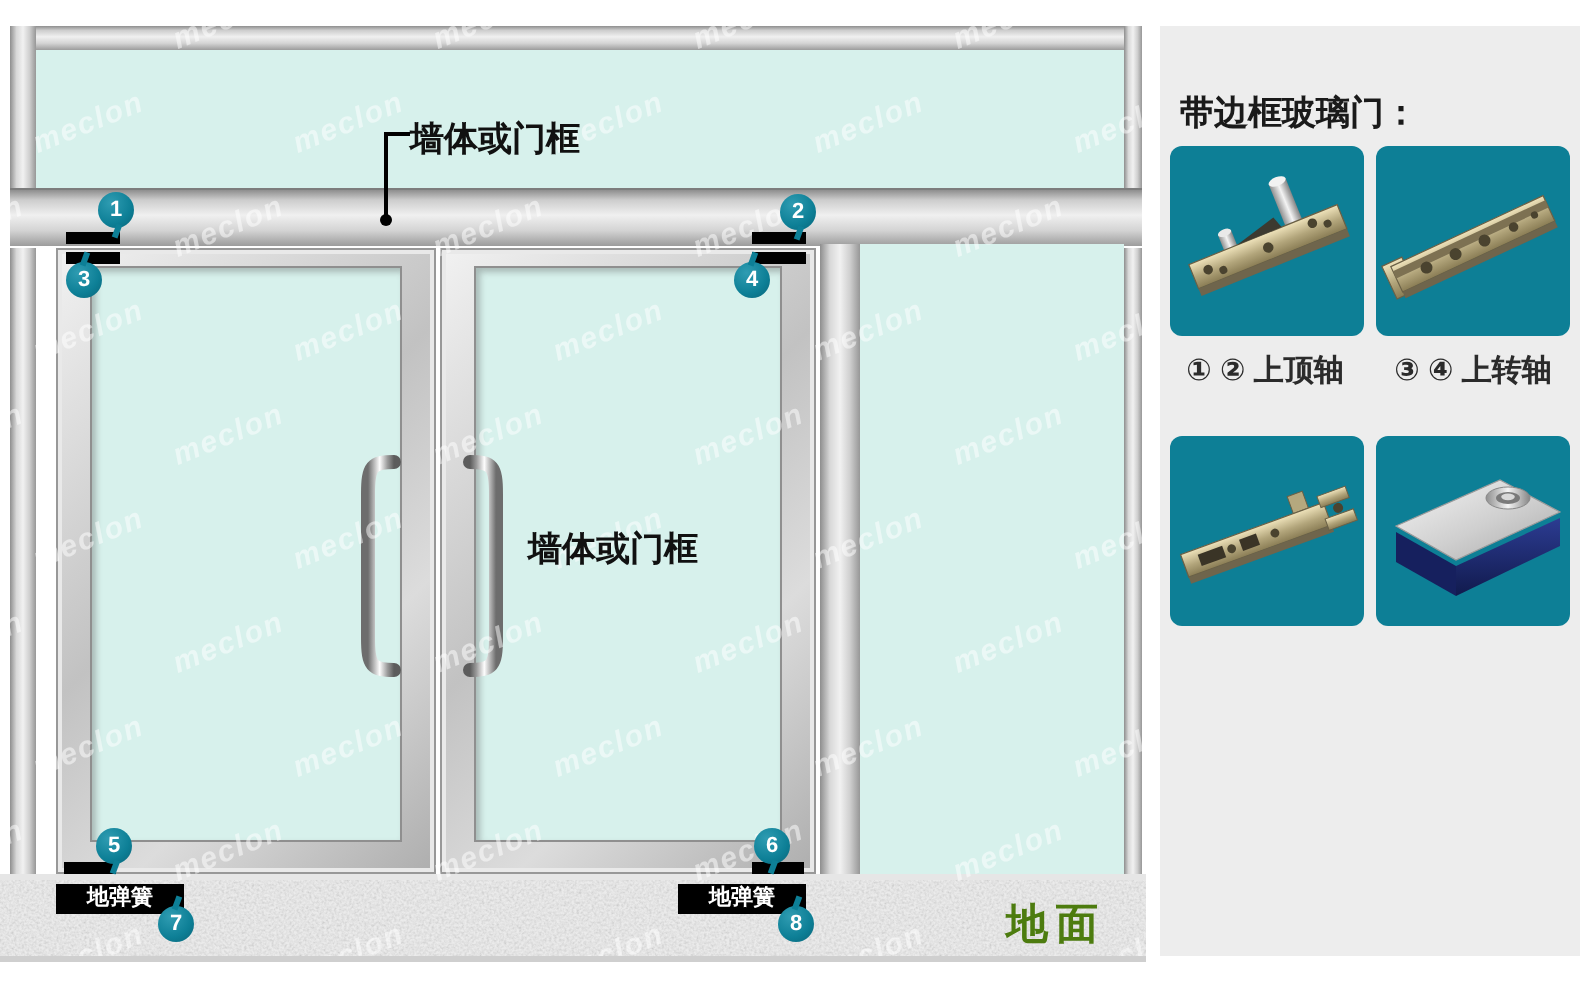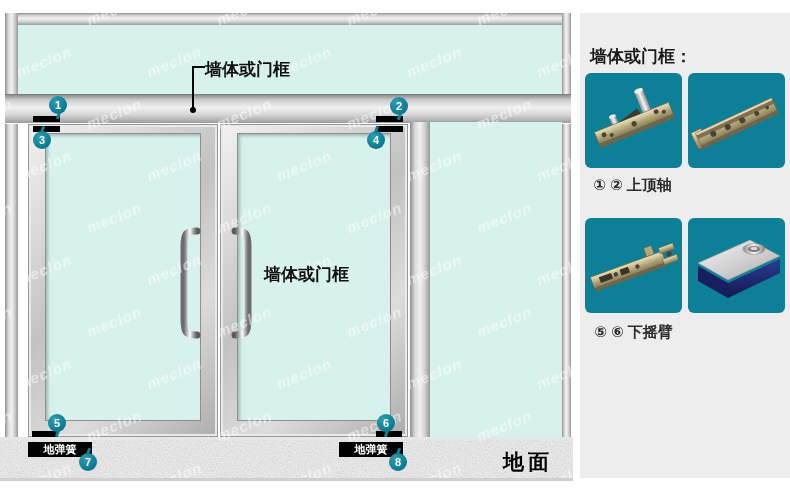--- a/index.html
+++ b/index.html
@@ -24,21 +24,21 @@
         background:radial-gradient(circle at 35% 30%,#2f9cb2,#0d7f96 60%,#0a6478);
         color:#fff;font-size:11px;font-weight:bold;text-align:center;line-height:18px;}
   .marker::after{content:"";position:absolute;left:8px;width:3px;height:7px;background:#0d7f96;transform:rotate(20deg);}
   .t-down::after{bottom:-5px;}
   .t-up::after{top:-5px;}
 
   .diag-label{position:absolute;color:#111;font-size:17px;font-weight:bold;z-index:6;white-space:nowrap;}
   .fs-label{position:absolute;background:#000;color:#fff;font-size:11px;font-weight:bold;
         width:64px;height:15px;line-height:15px;text-align:center;z-index:6;}
   .ground-label{position:absolute;left:503px;top:448px;font-size:21px;font-weight:bold;
-        color:#000000;letter-spacing:4px;z-index:6;}
+        color:#4d7c0f;letter-spacing:4px;z-index:6;}
 
   .leader{position:absolute;background:#000;z-index:6;}
   .leader-dot{position:absolute;width:6px;height:6px;border-radius:50%;background:#000;z-index:6;}
 
   .watermark{position:absolute;left:0;top:13px;width:578px;height:465px;overflow:hidden;z-index:4;pointer-events:none;}
   .wm{position:absolute;transform:rotate(-22deg);color:rgba(255,255,255,.5);
       font-size:15px;font-style:italic;font-weight:bold;letter-spacing:1px;white-space:nowrap;}
 
   .ground{position:absolute;left:0;top:437px;width:573px;height:41px;background:#cfcfcf;
       border-top:3px solid #e6e6e6;z-index:1;}
@@ -192,21 +192,21 @@
     <div class="marker t-up" style="left:79px;top:453px;">7</div>
     <div class="marker t-up" style="left:389px;top:453px;">8</div>
 
     <div class="fs-label" style="left:28px;top:442px;">地弹簧</div>
     <div class="fs-label" style="left:339px;top:442px;">地弹簧</div>
 
     <div class="ground-label">地面</div>
   </div>
 
   <div class="sidebar">
-    <div class="sidebar-title">墙体或门框：</div>
+    <div class="sidebar-title">带边框玻璃门：</div>
 
     <div class="tile" style="left:5px;top:60px;">
       <svg width="97" height="95" viewBox="0 0 97 95">
         <defs>
           <linearGradient id="brass1" x1="0" y1="0" x2="0" y2="1">
             <stop offset="0" stop-color="#efe3bb"></stop>
               <stop offset="0.55" stop-color="#b2a57b"></stop>
               <stop offset="1" stop-color="#8a7d55"></stop>
           </linearGradient>
           <linearGradient id="steel1" x1="0" y1="0" x2="1" y2="0">
@@ -242,20 +242,21 @@
           <circle cx="22" cy="50" r="3" fill="#4a432f"></circle>
             <circle cx="38" cy="50" r="3" fill="#4a432f"></circle>
           <circle cx="54" cy="50" r="3" fill="#4a432f"></circle>
             <circle cx="70" cy="50" r="2.4" fill="#4a432f"></circle>
           <circle cx="82" cy="49" r="1.8" fill="#4a432f"></circle>
         </g>
       </svg>
     </div>
 
     <div class="cap" style="left:4px;top:163px;">① ② 上顶轴</div>
+    <div class="cap" style="left:108px;top:163px;">③ ④ 上转轴</div>
 
     <div class="tile" style="left:5px;top:205px;">
       <svg width="97" height="95" viewBox="0 0 97 95">
         <g transform="rotate(-20 48 48)">
           <rect x="64" y="35" width="8" height="9" fill="#b5a87e" stroke="#6a6046" stroke-width="0.5"></rect>
           <rect x="4" y="44" width="76" height="12" fill="url(#brass1)" stroke="#6a6046" stroke-width="0.6"></rect>
           <rect x="4" y="56" width="76" height="3.5" fill="#6f654c"></rect>
           <rect x="12" y="47" width="13" height="6" fill="#3a3426"></rect>
           <rect x="34" y="47" width="9" height="6" fill="#3a3426"></rect>
           <circle cx="29" cy="50" r="2.2" fill="#4a432f"></circle>
@@ -282,16 +283,15 @@
         </defs>
         <polygon points="10,48 40,65 40,80 10,63" fill="#16205e"></polygon>
         <polygon points="40,65 92,41 92,55 40,80" fill="url(#blueFront)"></polygon>
         <polygon points="10,45 62,22 92,38 40,62" fill="url(#steelTop)" stroke="#9b9b9b" stroke-width="0.6"></polygon>
         <ellipse cx="66" cy="31" rx="11" ry="5.5" fill="url(#steel1)" stroke="#888" stroke-width="0.5"></ellipse>
         <ellipse cx="66" cy="31" rx="6" ry="3" fill="#7a7a7a"></ellipse>
         <ellipse cx="66" cy="30.4" rx="3.4" ry="1.7" fill="#d9d9d9"></ellipse>
       </svg>
     </div>
 
-    <div class="cap" style="left:5px;top:310px;">⑤ ⑥ 下摇臂</div>
   </div>
 
 </div>
 
 </body></html>

